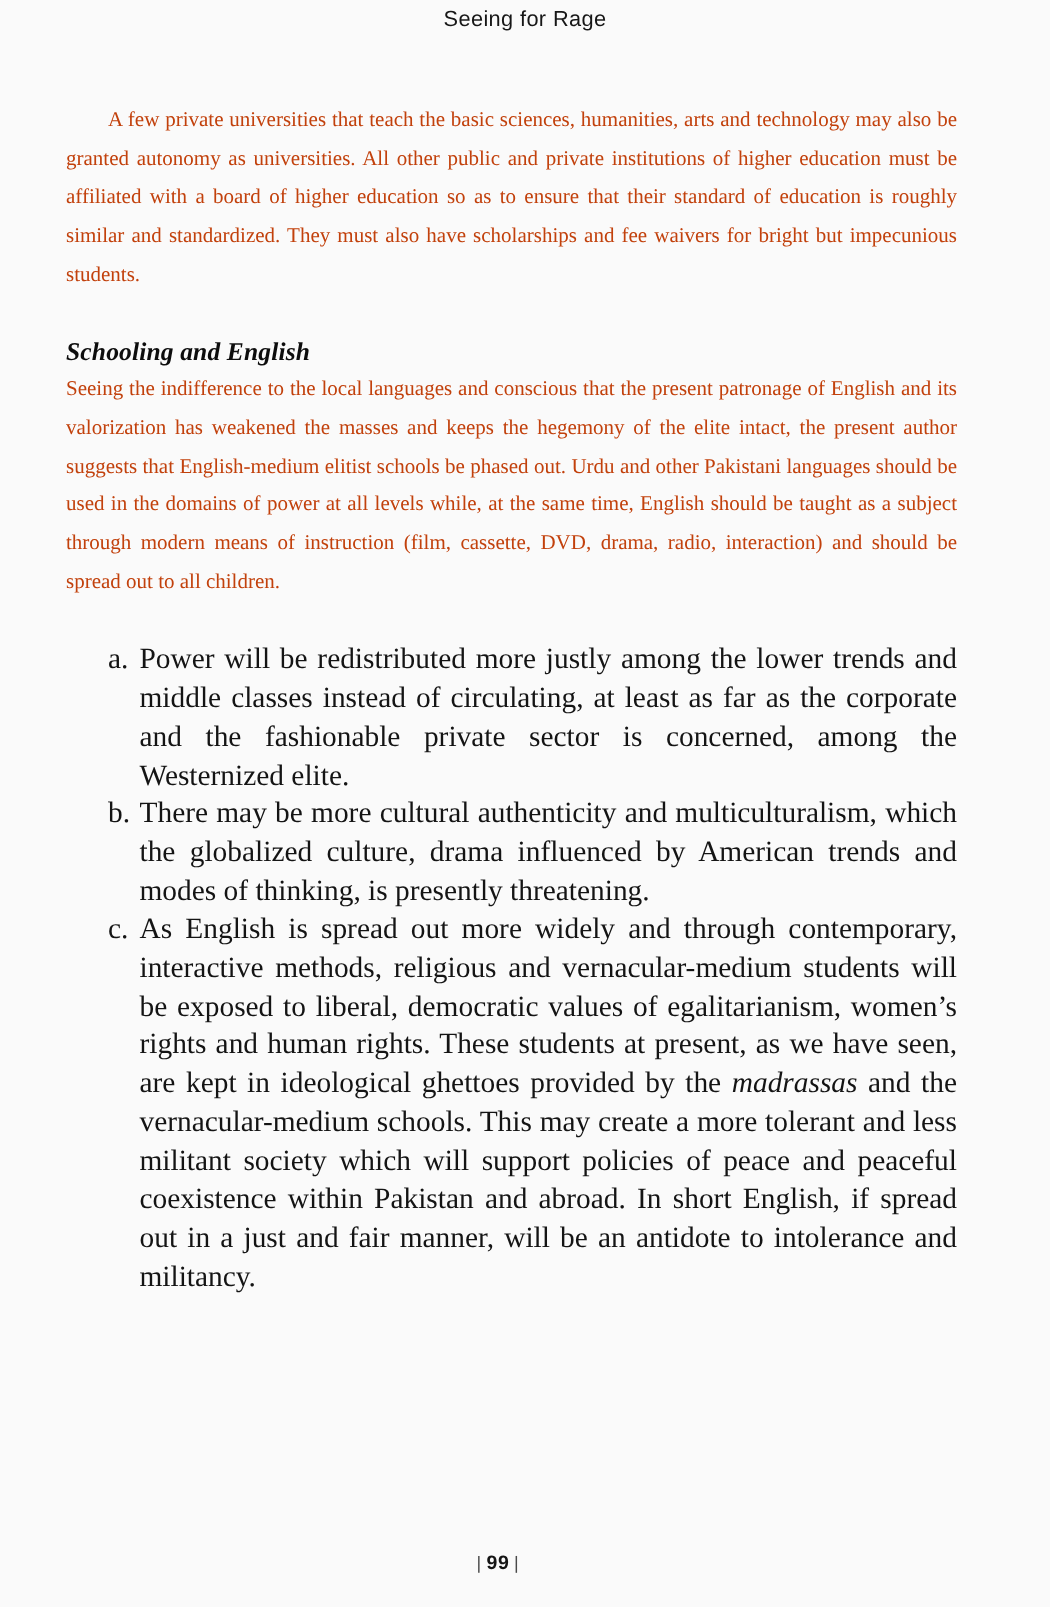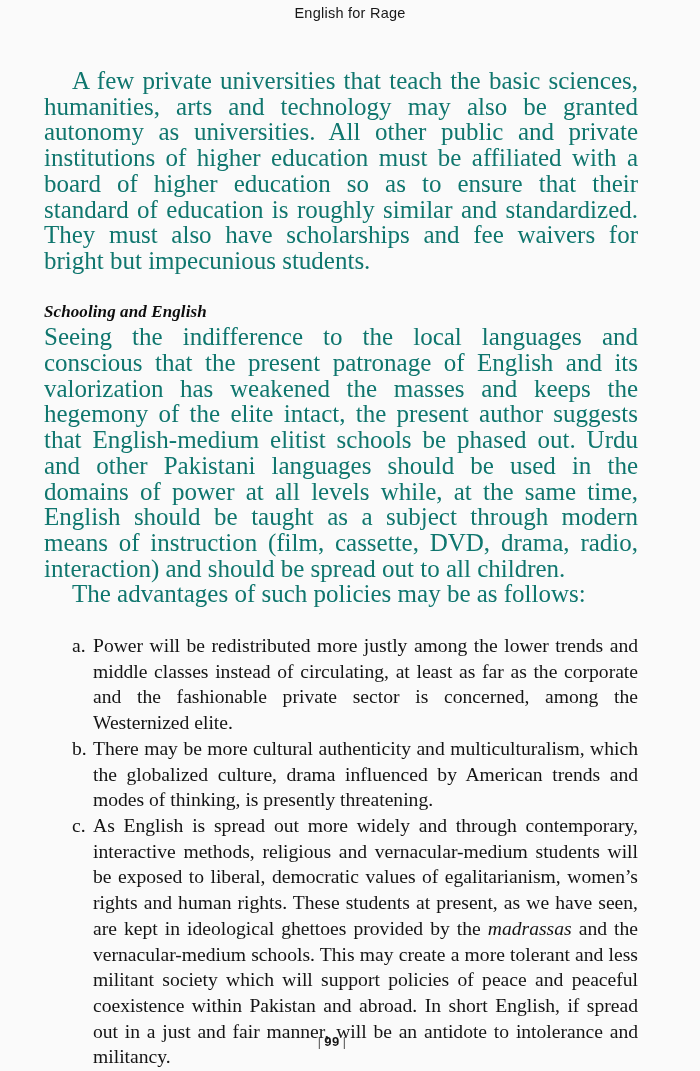--- a/index.html
+++ b/index.html
@@ -41,25 +41,25 @@
   
   .text-column {
     position: absolute;
     top: 68px;
     left: 44px;
     width: 594px;
   }
 
   p.body-par {
     margin: 0;
-    font-size: 25px;
+    font-size: 14px;
     line-height: 25.7px;
     text-align: justify;
     text-justify: inter-word;
-    color: #0f766e;
+    color: #c2410c;
     hyphens: none;
   }
 
   p.indent-first {
     text-indent: 28px;
   }
 
   .par-gap {
     height: 25px;
   }
@@ -134,33 +134,32 @@
     color: #4a4a4a;
     font-size: 12px;
     padding: 0 3px;
   }
 </style>
 </head>
 <body>
 
 <div class="page">
 
-  <div class="running-head">English for Rage</div>
+  <div class="running-head">Seeing for Rage</div>
 
   <div class="text-column">
 
     <p class="body-par indent-first">A few private universities that teach the basic sciences, humanities, arts and technology may also be granted autonomy as universities. All other public and private institutions of higher education must be affiliated with a board of higher education so as to ensure that their standard of education is roughly similar and standardized. They must also have scholarships and fee waivers for bright but impecunious students.</p>
 
     <div class="par-gap"></div>
 
     <h2 class="section-heading">Schooling and English</h2>
 
     <p class="body-par">Seeing the indifference to the local languages and conscious that the present patronage of English and its valorization has weakened the masses and keeps the hegemony of the elite intact, the present author suggests that English-medium elitist schools be phased out. Urdu and other Pakistani languages should be used in the domains of power at all levels while, at the same time, English should be taught as a subject through modern means of instruction (film, cassette, DVD, drama, radio, interaction) and should be spread out to all children.</p>
 
-    <p class="body-par indent-first">The advantages of such policies may be as follows:</p>
 
     <div class="list-top-gap"></div>
 
     <ol class="lettered-list">
 
       <li class="list-item">
         <span class="marker">a.</span>
         <span class="li-text">Power will be redistributed more justly among the lower trends and middle classes instead of circulating, at least as far as the corporate and the fashionable private sector is concerned, among the Westernized elite.</span>
       </li>
 

